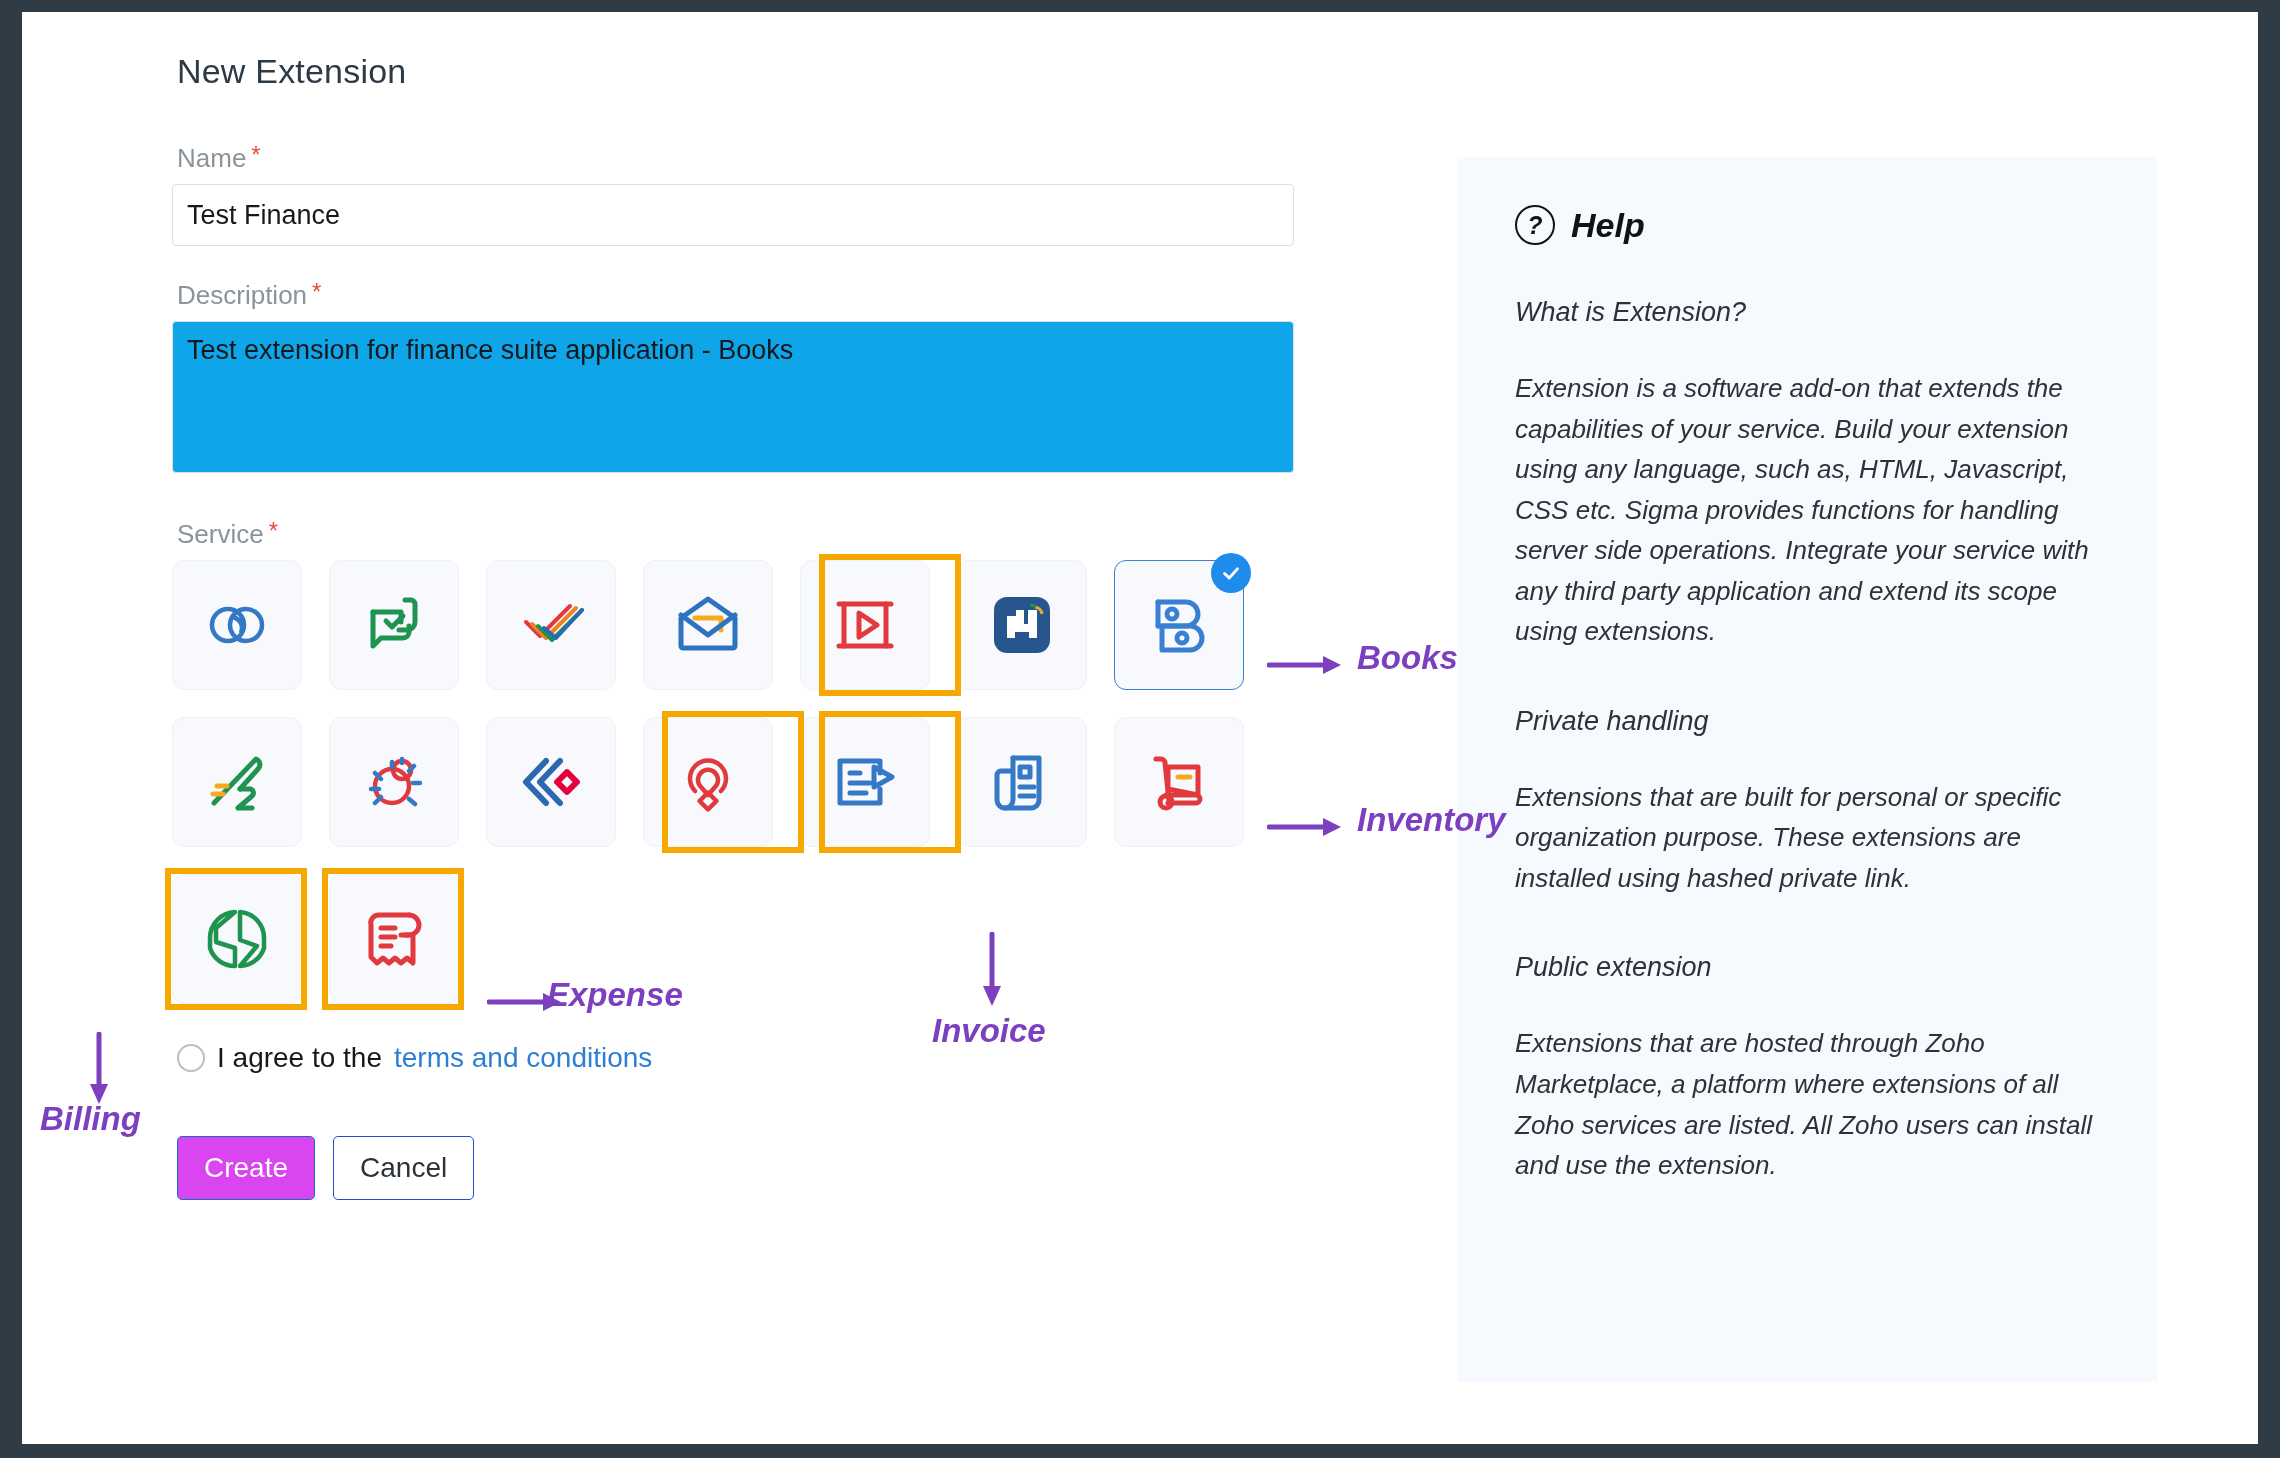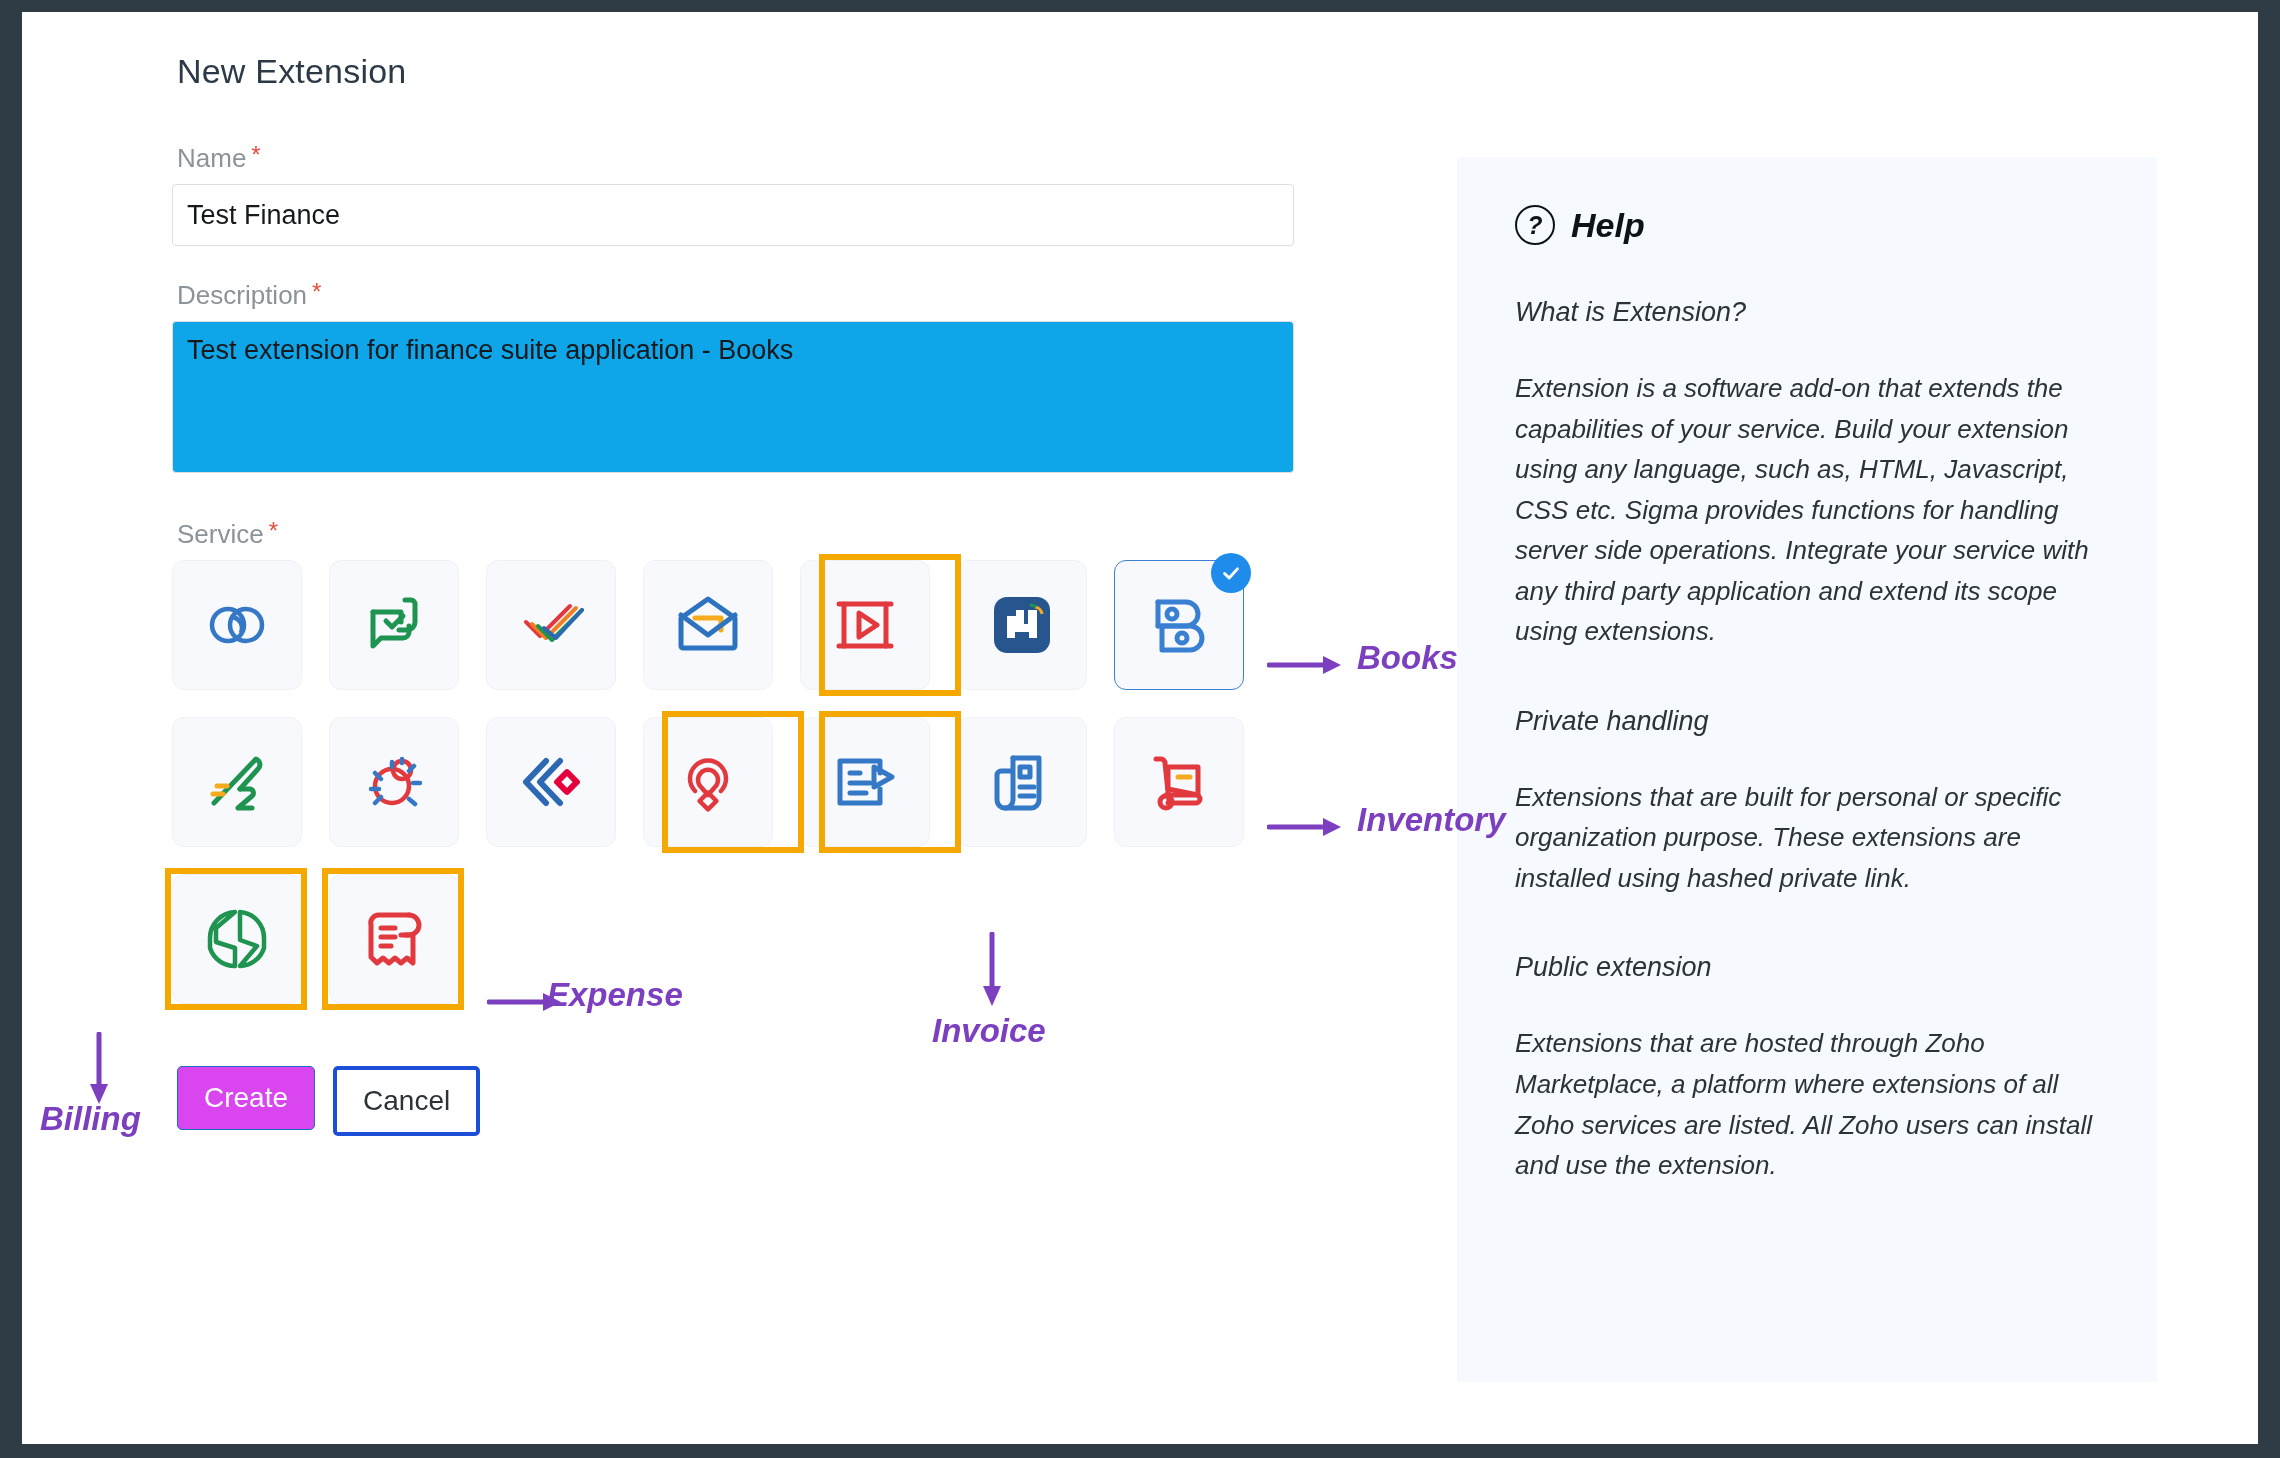--- a/index.html
+++ b/index.html
@@ -78,21 +78,21 @@
     background:#fff;box-sizing:border-box;display:inline-block;cursor:pointer;
   }
   .tc-link{color:#2d7fd3;cursor:pointer;}
   .btn-row{display:flex;gap:18px;margin-top:62px;margin-left:5px;}
   .btn{
     font-size:28px;font-family:"Liberation Sans", sans-serif;
     border-radius:5px;cursor:pointer;padding:0 26px;height:62px;
     display:flex;align-items:center;justify-content:center;
   }
   .btn-primary{background:#d946ef;color:#fff;border:1px solid #1570c0;}
-  .btn-secondary{background:#fff;color:#2b3238;border:4px solid #1d4ed8;}
+  .btn-secondary{background:#fff;color:#2b3238;border:1px solid #1d4ed8;}
 
   
   .help-panel{
     position:absolute;left:1435px;top:145px;width:700px;height:1225px;
     background:#f6f9fd;box-sizing:border-box;padding:48px 58px 0 58px;
   }
   .help-head{display:flex;align-items:center;gap:16px;margin-bottom:52px;}
   .q-icon{
     width:40px;height:40px;border-radius:50%;border:2.5px solid #0d1418;
     display:flex;align-items:center;justify-content:center;
@@ -336,20 +336,25 @@
       </div>
 
       <div class="hl" style="left:647px;top:-6px;width:142px;height:142px;"></div>
       <div class="hl" style="left:647px;top:151px;width:142px;height:142px;"></div>
       <div class="hl" style="left:490px;top:151px;width:142px;height:142px;"></div>
       <div class="hl" style="left:-7px;top:308px;width:142px;height:142px;"></div>
       <div class="hl" style="left:150px;top:308px;width:142px;height:142px;"></div>
     </div>
 
     
+    <div class="terms-row">
+      <span class="radio"></span>
+      <span>I agree to the </span>
+      <span class="tc-link">terms and conditions</span>
+    </div>
 
     
     <div class="btn-row">
       <div class="btn btn-primary">Create</div>
       <div class="btn btn-secondary">Cancel</div>
     </div>
   </div>
 
   <div class="help-panel">
     <div class="help-head">

